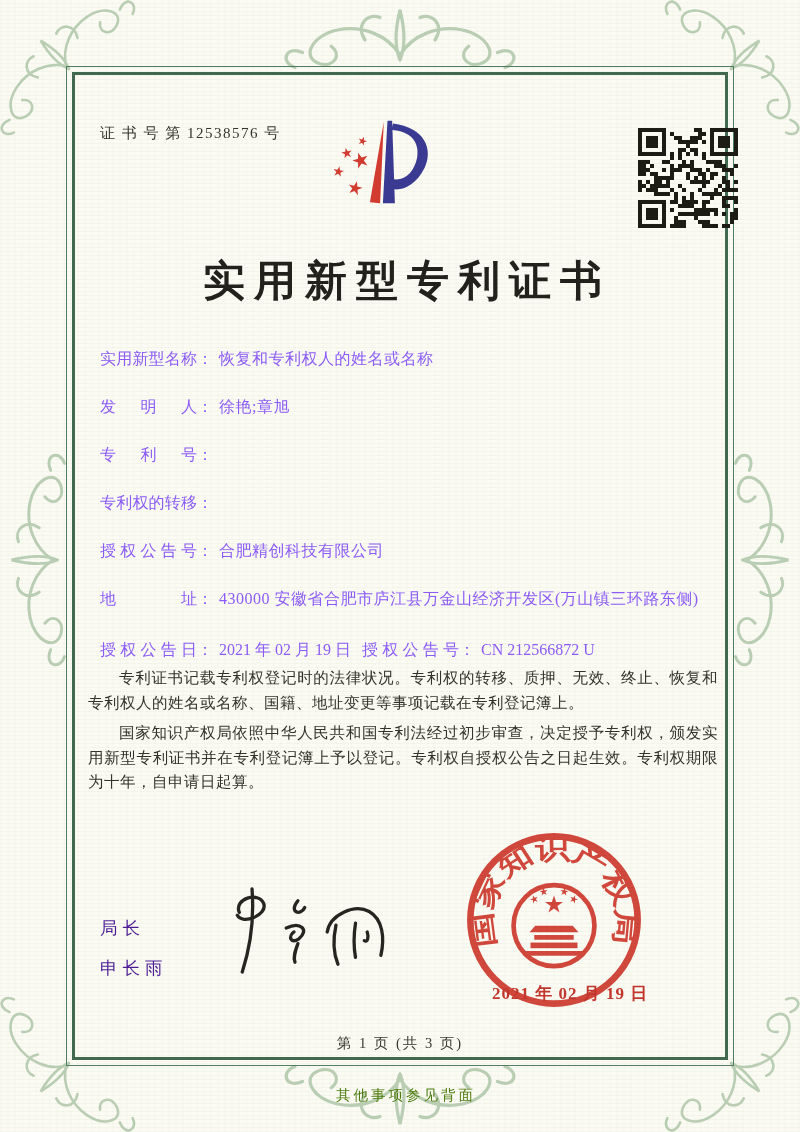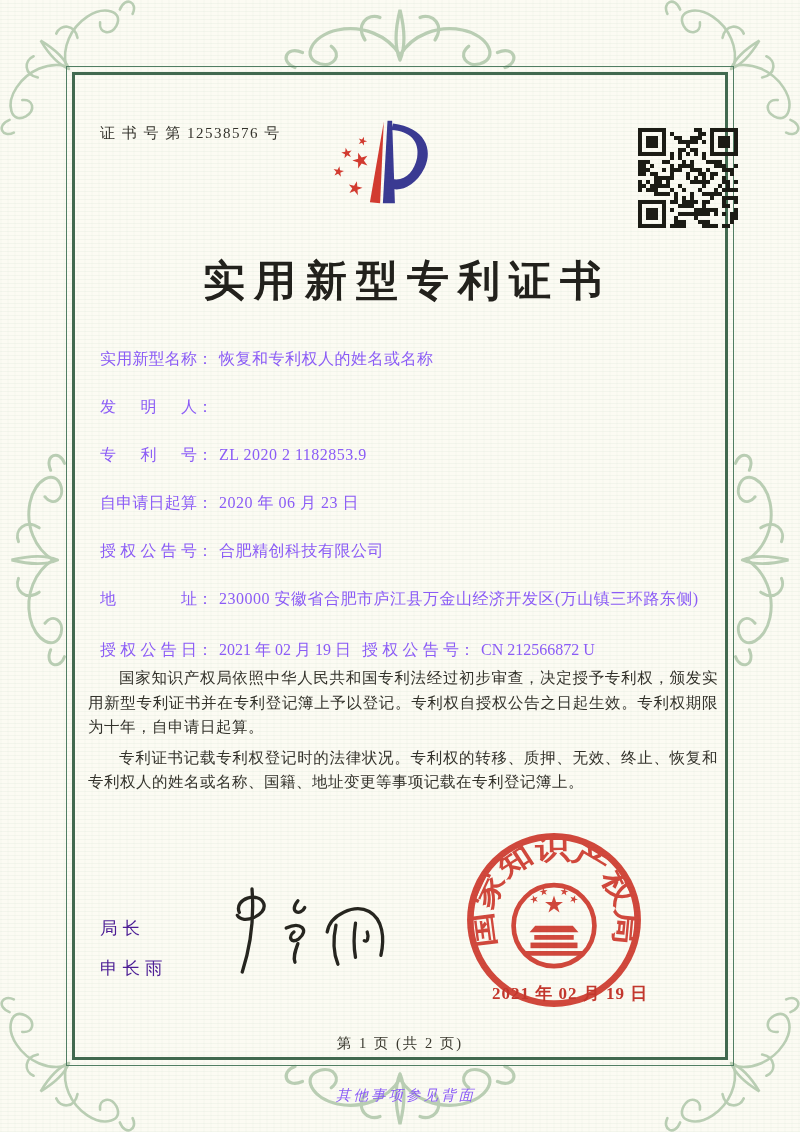--- a/index.html
+++ b/index.html
@@ -42,21 +42,21 @@
            letter-spacing:5px;line-height:40px;}
   .signature{position:absolute;left:212px;top:880px;}
 
   .seal{position:absolute;left:460px;top:826px;mix-blend-mode:multiply;opacity:0.93;}
   .seal-date{position:absolute;left:492px;top:982px;font-size:17px;color:#c2372d;
              letter-spacing:1px;font-weight:bold;}
 
   .page-footer{position:absolute;left:0;right:0;top:1034px;text-align:center;
                font-size:14.5px;color:#3a392f;letter-spacing:2px;}
   .back-note{position:absolute;left:0;right:0;top:1086px;text-align:center;
-             font-size:14.5px;color:#8b5cf6;letter-spacing:3px;font-style:italic;padding-left:12px;}
+             font-size:14.5px;color:#4d7c0f;letter-spacing:3px;padding-left:12px;}
 </style>
 </head>
 <body>
 
 <div class="paper-texture"></div>
 
 <svg class="ornaments" width="800" height="1132" aria-hidden="true">
   <defs>
     <g id="flourish" stroke="#a4bf9f" stroke-width="2.6" fill="none" stroke-linecap="round" opacity="0.75">
       <path d="M0,20 C-10,4 -30,-4 -50,0 C-70,4 -80,22 -64,27 C-53,30 -46,20 -55,13"></path>
@@ -411,58 +411,57 @@
 
 <div class="fields">
   <div class="frow">
     <span class="flabel">实用新型名称</span>
       <span class="fcolon">：</span>
     <span class="fvalue">恢复和专利权人的姓名或名称</span>
   </div>
   <div class="frow">
     <span class="flabel">发明人</span>
       <span class="fcolon">：</span>
+    <span class="fvalue">徐艳;章旭</span>
   </div>
   <div class="frow">
     <span class="flabel">专利号</span>
       <span class="fcolon">：</span>
-    <span class="fvalue">ZL 2020 2 1182853.9</span>
   </div>
   <div class="frow">
-    <span class="flabel">自申请日起算</span>
+    <span class="flabel">专利权的转移</span>
       <span class="fcolon">：</span>
-    <span class="fvalue">2020 年 06 月 23 日</span>
   </div>
   <div class="frow">
     <span class="flabel">授权公告号</span>
       <span class="fcolon">：</span>
     <span class="fvalue">合肥精创科技有限公司</span>
   </div>
   <div class="frow addr">
     <span class="flabel">地址</span>
       <span class="fcolon">：</span>
-    <span class="fvalue">230000 安徽省合肥市庐江县万金山经济开发区(万山镇三环路东侧)</span>
+    <span class="fvalue">430000 安徽省合肥市庐江县万金山经济开发区(万山镇三环路东侧)</span>
   </div>
   <div class="grant-row">
     <div class="grant-pair first">
       <span class="flabel">授权公告日</span>
         <span class="fcolon">：</span>
       <span>2021 年 02 月 19 日</span>
     </div>
     <div class="grant-pair">
       <span class="flabel">授权公告号</span>
         <span class="fcolon">：</span>
       <span>CN 212566872 U</span>
     </div>
   </div>
 </div>
 
 <div class="paras">
+  <p>专利证书记载专利权登记时的法律状况。专利权的转移、质押、无效、终止、恢复和专利权人的姓名或名称、国籍、地址变更等事项记载在专利登记簿上。</p>
   <p>国家知识产权局依照中华人民共和国专利法经过初步审查，决定授予专利权，颁发实用新型专利证书并在专利登记簿上予以登记。专利权自授权公告之日起生效。专利权期限为十年，自申请日起算。</p>
-  <p>专利证书记载专利权登记时的法律状况。专利权的转移、质押、无效、终止、恢复和专利权人的姓名或名称、国籍、地址变更等事项记载在专利登记簿上。</p>
 </div>
 
 <div class="signoff">
   <div>局长</div>
   <div>申长雨</div>
 </div>
 
 <div class="signature">
   <svg width="205" height="100" viewBox="0 0 210 100" aria-hidden="true" stroke="#26251f" stroke-width="3.4" fill="none" stroke-linecap="round" stroke-linejoin="round">
     <path d="M28,32 C22,18 48,10 53,23 C57,35 31,45 26,35"></path>
@@ -494,14 +493,14 @@
       <path d="M74,113 L126,113 L120,106 L80,106 Z"></path>
       <rect x="79" y="116" width="42" height="5"></rect>
       <rect x="75" y="124" width="50" height="6"></rect>
       <rect x="70" y="133" width="60" height="5"></rect>
     </g>
   </svg>
 </div>
 
 <div class="seal-date">2021 年 02 月 19 日</div>
 
-<div class="page-footer">第 1 页 (共 2 页)</div>
+<div class="page-footer">第 1 页 (共 3 页)</div>
 <div class="back-note">其他事项参见背面</div>
 
 </body></html>

